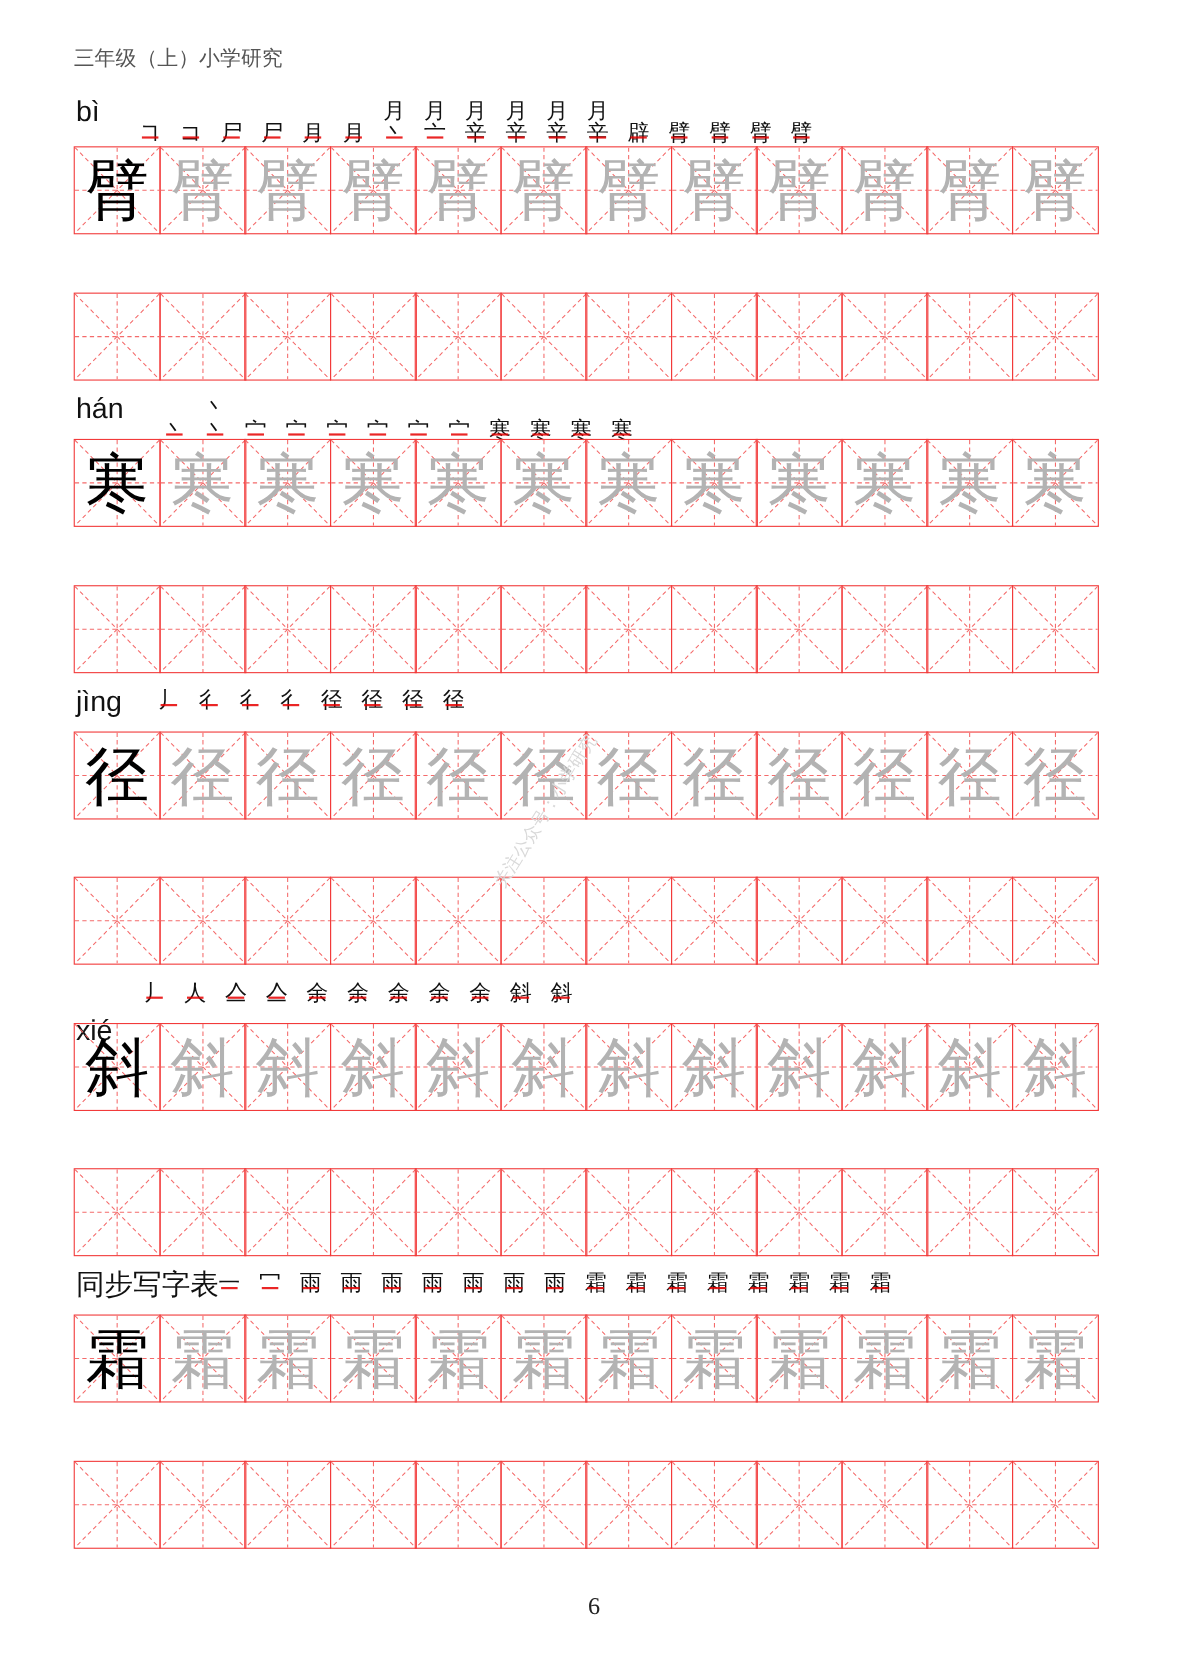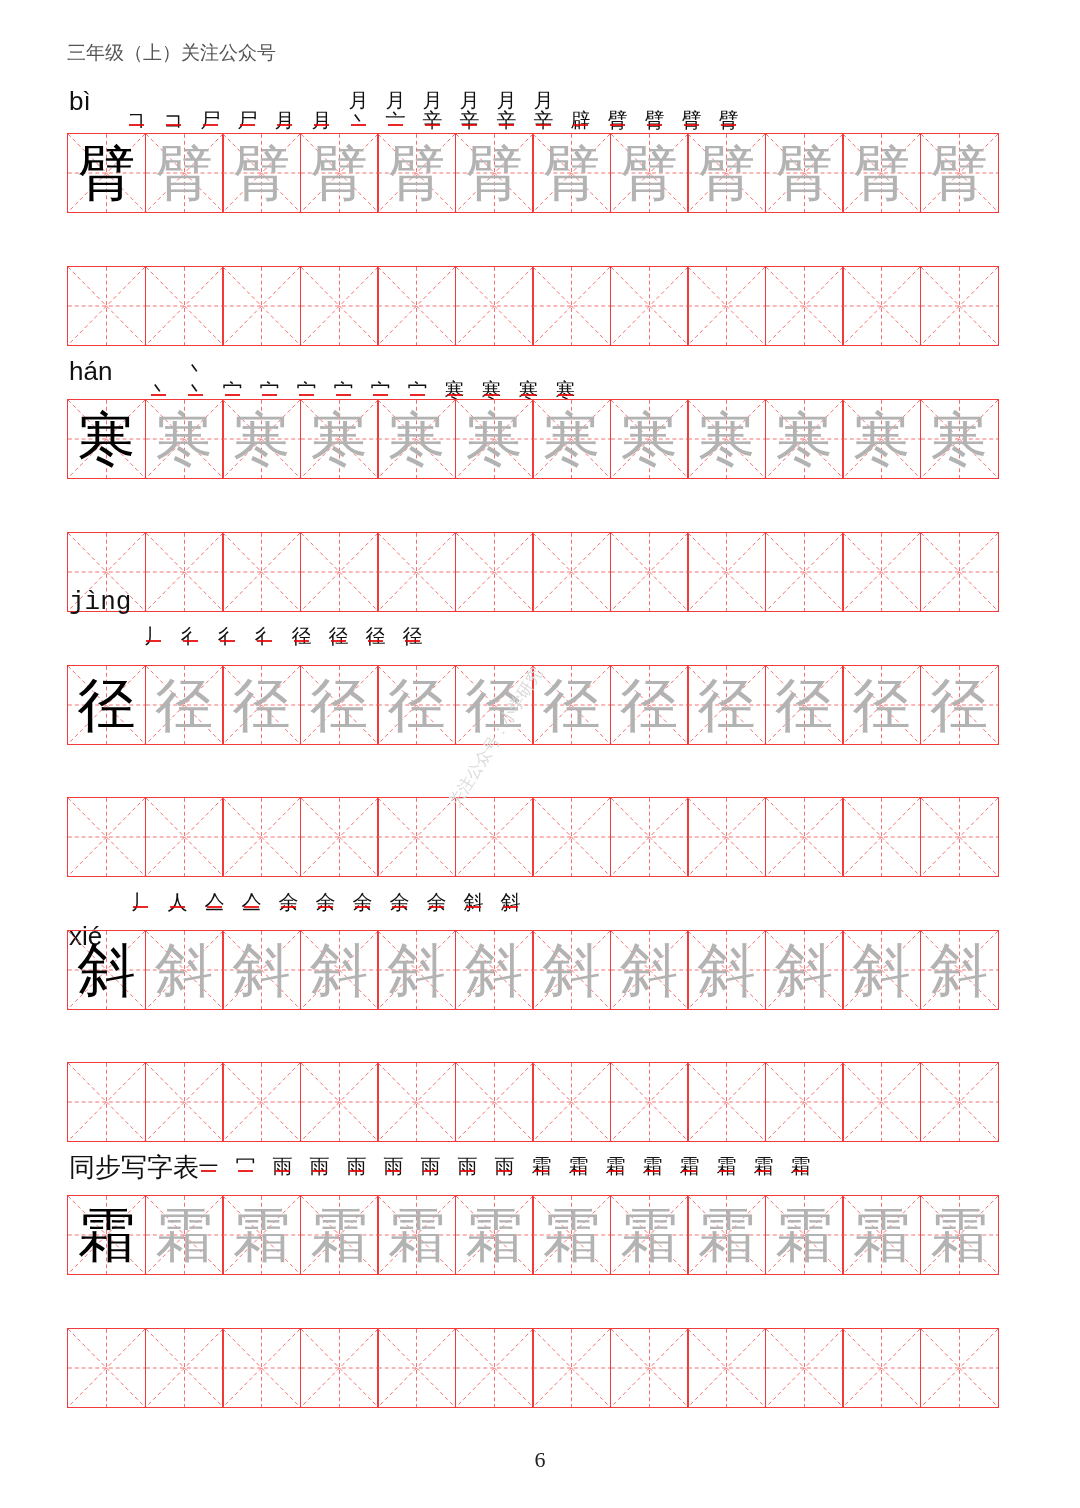--- a/index.html
+++ b/index.html
@@ -26,21 +26,21 @@
   .cell .ch.trace { color: #b3b3b3; }
   .page-number { position: absolute; left: 0; width: 1080px; top: 1447px; text-align: center;
                  font-size: 22px; color: #222; font-family: "Liberation Serif", serif; }
   .watermark { position: absolute; left: 445px; top: 800px; font-size: 16px; color: #d9d9d9;
                transform: rotate(-58deg); transform-origin: left top; white-space: nowrap;
                font-family: "DejaVu Sans", sans-serif; }
 </style>
 </head>
 <body>
 
-<div class="header-title">三年级（上）关注公众号</div>
+<div class="header-title">三年级（上）小学研究</div>
 
 <div id="content">
     <div class="pinyin" style="top: 88px;">bì</div>
     <div class="strokes" style="left: 118px; top: 90px;">
       <span class="stroke" style="font-size: 20px;">㇕</span>
       <span class="stroke" style="font-size: 20px;">コ</span>
       <span class="stroke" style="font-size: 20px;">尸</span>
       <span class="stroke" style="font-size: 20px;">尸</span>
       <span class="stroke" style="font-size: 20px;">月</span>
       <span class="stroke" style="font-size: 20px;">月</span>
@@ -480,21 +480,21 @@
       </div>
       <div class="cell">
         <svg class="guides" viewBox="0 0 79 80" preserveAspectRatio="none">
           <line x1="0" y1="0" x2="79" y2="80" stroke="#f46b6b" stroke-width="1" stroke-dasharray="4,3"></line>
           <line x1="79" y1="0" x2="0" y2="80" stroke="#f46b6b" stroke-width="1" stroke-dasharray="4,3"></line>
           <line x1="39.5" y1="0" x2="39.5" y2="80" stroke="#f46b6b" stroke-width="1" stroke-dasharray="4,3"></line>
           <line x1="0" y1="40" x2="79" y2="40" stroke="#f46b6b" stroke-width="1" stroke-dasharray="4,3"></line>
         </svg>
       </div>
     </div>
-    <div class="pinyin" style="top: 589px; font-family: Liberation Mono, monospace;">jìng</div>
+    <div class="pinyin" style="top: 624px;">jìng</div>
     <div class="strokes" style="left: 135px; top: 626px;">
       <span class="stroke" style="font-size: 20px;">丿</span>
       <span class="stroke" style="font-size: 20px;">彳</span>
       <span class="stroke" style="font-size: 20px;">彳</span>
       <span class="stroke" style="font-size: 20px;">彳</span>
       <span class="stroke" style="font-size: 20px;">径</span>
       <span class="stroke" style="font-size: 20px;">径</span>
       <span class="stroke" style="font-size: 20px;">径</span>
       <span class="stroke" style="font-size: 20px;">径</span>
     </div>

